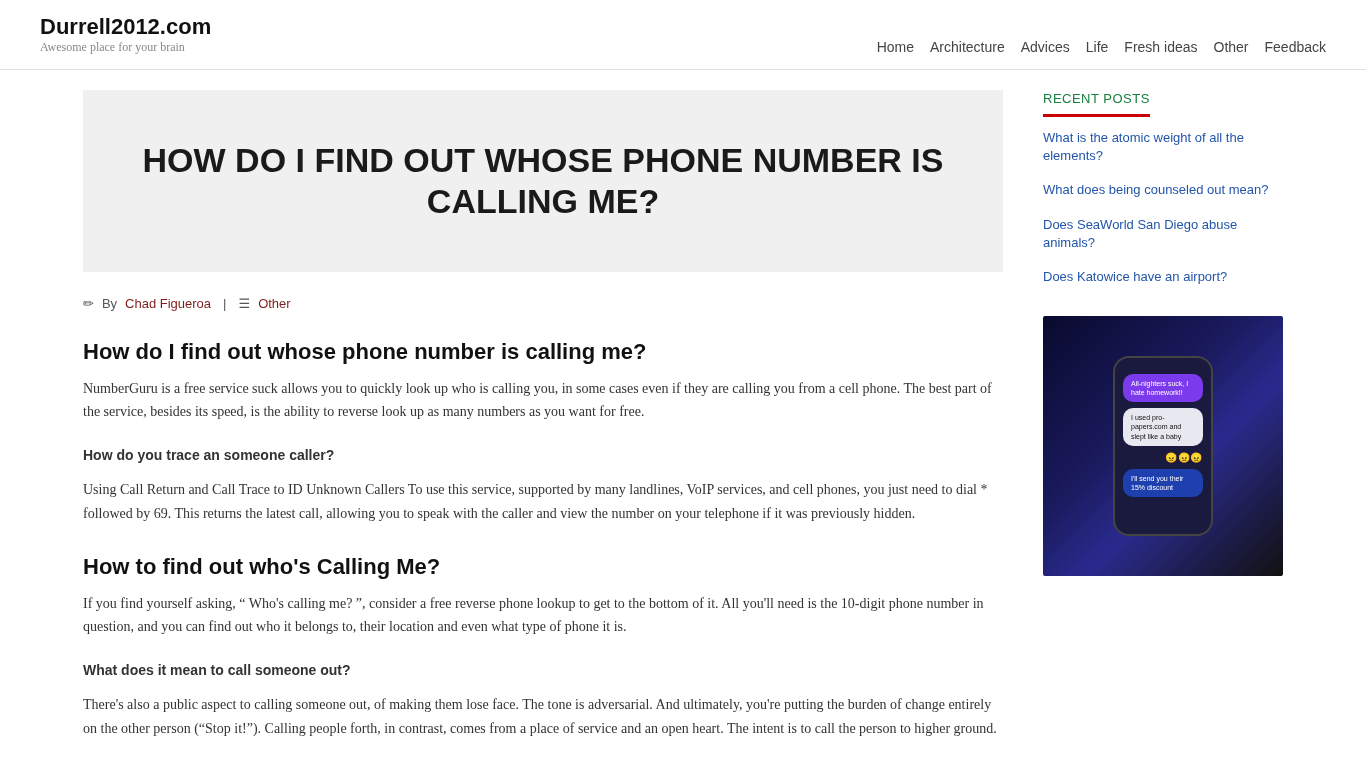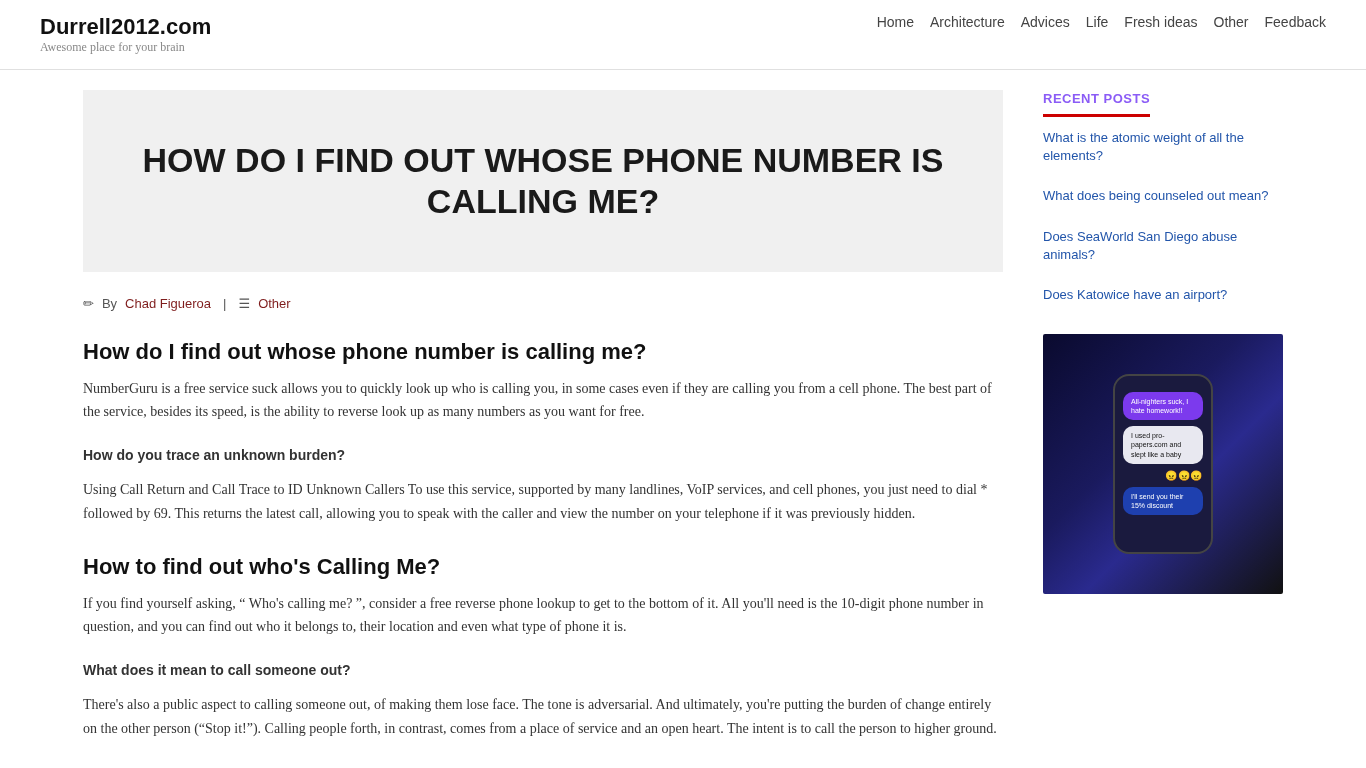--- a/index.html
+++ b/index.html
@@ -3,21 +3,21 @@
   <meta charset="utf-8">
   <style>
     * { margin: 0; padding: 0; box-sizing: border-box; }
     body { font-family: Georgia, 'Times New Roman', serif; font-size: 15px; color: #333; background: #fff; }
     
     
     .header {
       border-bottom: 1px solid #e0e0e0;
       padding: 14px 40px;
       display: flex;
-      align-items: flex-start;
+      align-items: flex-end;
       justify-content: space-between;
     }
     .site-brand { }
     .site-title {
       font-size: 22px;
       font-weight: 700;
       color: #111;
       font-family: Arial, sans-serif;
     }
     .site-tagline {
@@ -105,35 +105,35 @@
       margin: 20px 0 10px;
       font-family: Arial, sans-serif;
     }
 
     
     .sidebar-section {
       margin-bottom: 30px;
     }
     .sidebar-section-title {
       font-size: 13px;
-      font-weight: 700;
-      font-family: Arial, sans-serif;
-      color: #8b5cf6;
+      font-weight: 400;
+      font-family: Arial, sans-serif;
+      color: #15803d;
       text-transform: uppercase;
       letter-spacing: 0.5px;
       margin-bottom: 12px;
       padding-bottom: 8px;
       border-bottom: 3px solid #cc0000;
       display: inline-block;
     }
     .recent-posts-list {
       list-style: none;
       display: flex;
       flex-direction: column;
-      gap: 22px;
+      gap: 16px;
     }
     .recent-posts-list li a {
       text-decoration: none;
       color: #2255aa;
       font-size: 13px;
       font-family: Arial, sans-serif;
       line-height: 1.4;
     }
 
     
@@ -227,21 +227,21 @@
       <a href="#">Chad Figueroa</a>
       <span class="sep">|</span>
       <span class="category-icon">☰</span>
       <a href="#">Other</a>
     </div>
 
     <div class="article-body">
       <h2>How do I find out whose phone number is calling me?</h2>
       <p>NumberGuru is a free service suck allows you to quickly look up who is calling you, in some cases even if they are calling you from a cell phone. The best part of the service, besides its speed, is the ability to reverse look up as many numbers as you want for free.</p>
 
-      <p class="bold-heading">How do you trace an unknown burden?</p>
+      <p class="bold-heading">How do you trace an someone caller?</p>
       <p>Using Call Return and Call Trace to ID Unknown Callers To use this service, supported by many landlines, VoIP services, and cell phones, you just need to dial * followed by 69. This returns the latest call, allowing you to speak with the caller and view the number on your telephone if it was previously hidden.</p>
 
       <h2>How to find out who's Calling Me?</h2>
       <p>If you find yourself asking, “ Who's calling me? ”, consider a free reverse phone lookup to get to the bottom of it. All you'll need is the 10-digit phone number in question, and you can find out who it belongs to, their location and even what type of phone it is.</p>
 
       <p class="bold-heading">What does it mean to call someone out?</p>
       <p>There's also a public aspect to calling someone out, of making them lose face. The tone is adversarial. And ultimately, you're putting the burden of change entirely on the other person (“Stop it!”). Calling people forth, in contrast, comes from a place of service and an open heart. The intent is to call the person to higher ground.</p>
     </div>
 
   </main>

